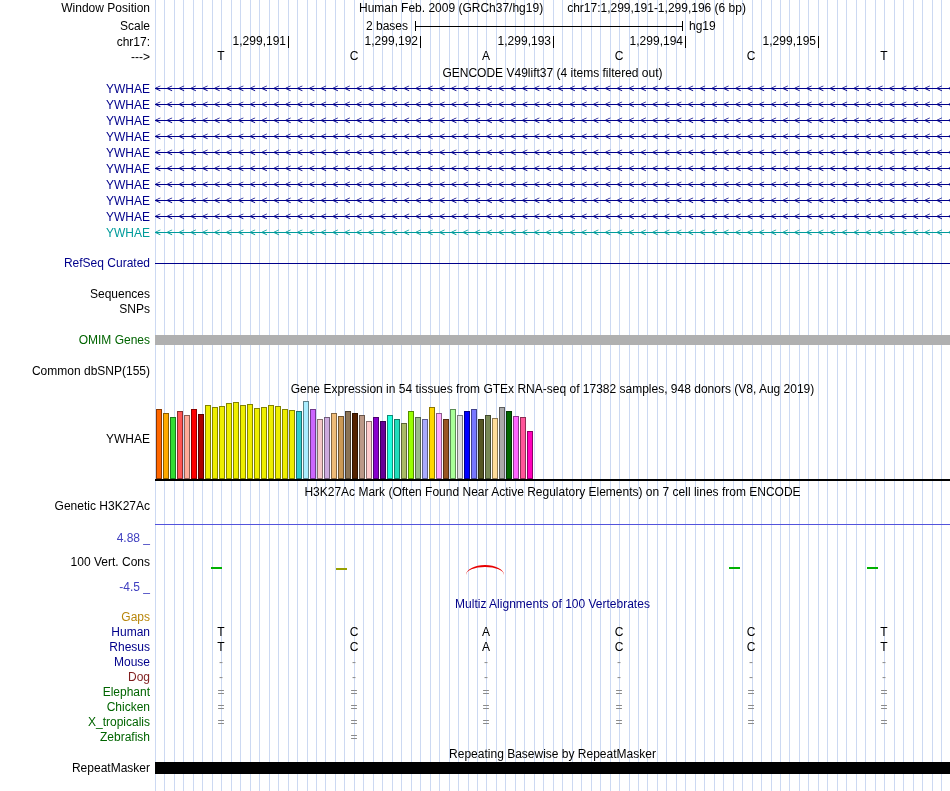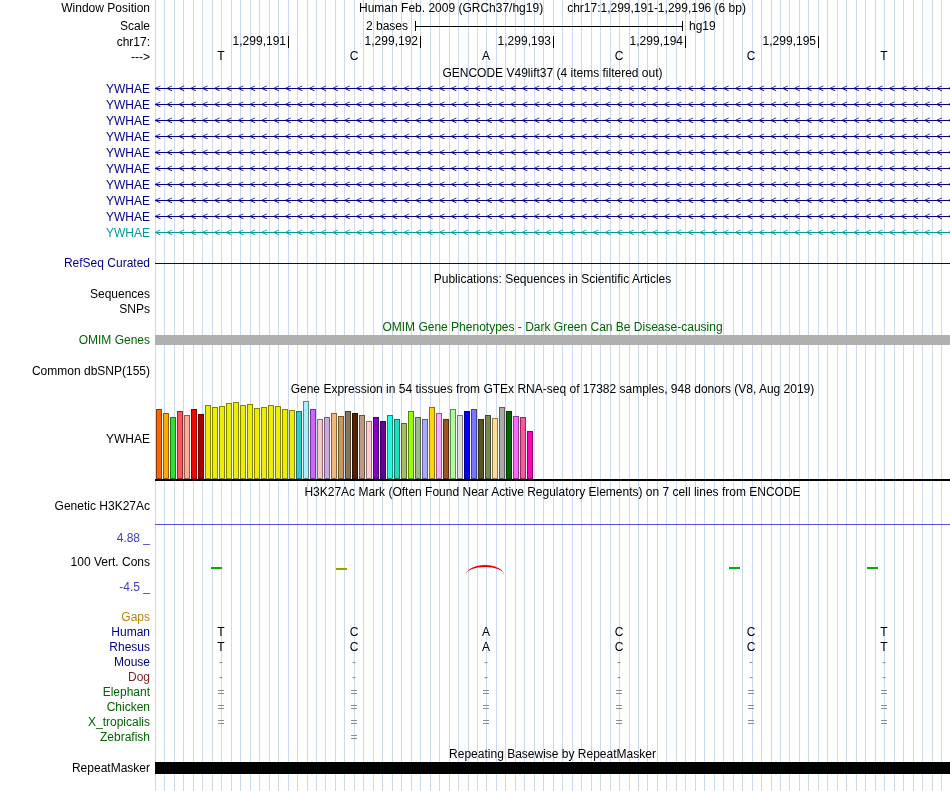--- a/index.html
+++ b/index.html
@@ -45,26 +45,24 @@
 
   <div class="lbl" style="top:35px">chr17:</div>
 
   <div class="lbl" style="top:50px">---&gt;</div>
 
   <div class="title" style="top:66px">GENCODE V49lift37 (4 items filtered out)</div>
 
   <div class="lbl" style="top:256px;color:#00008B">RefSeq Curated</div>
   <div class="hline" style="top:263px;background:#00008B"></div>
 
-  <div class="title" style="top:272px">Publications: Sequences in Scientific Articles</div>
   <div class="lbl" style="top:287px">Sequences</div>
 
   <div class="lbl" style="top:302px">SNPs</div>
 
-  <div class="title" style="top:320px;color:#006400">OMIM Gene Phenotypes - Dark Green Can Be Disease-causing</div>
   <div class="lbl" style="top:333px;color:#006400">OMIM Genes</div>
   <div class="hline" style="top:335px;height:10px;background:#B0B0B0"></div>
 
   <div class="lbl" style="top:364px">Common dbSNP(155)</div>
 
   <div class="title" style="top:382px">Gene Expression in 54 tissues from GTEx RNA-seq of 17382 samples, 948 donors (V8, Aug 2019)</div>
   <div class="lbl" style="top:432px">YWHAE</div>
   <div id="gtex-bars">
       <div class="gtex-bar" style="left: 1px; height: 70px; background: rgb(255, 102, 0);"></div>
       <div class="gtex-bar" style="left: 8px; height: 66px; background: rgb(255, 170, 0);"></div>
@@ -124,20 +122,21 @@
   <div class="hline" style="top:479px;height:2px;background:#000"></div>
 
   <div class="title" style="top:485px">H3K27Ac Mark (Often Found Near Active Regulatory Elements) on 7 cell lines from ENCODE</div>
   <div class="lbl" style="top:499px">Genetic H3K27Ac</div>
   <div class="hline" style="top:524px;background:#5353DC"></div>
 
   <div class="lbl phylop-axis" style="top:531px">4.88 _</div>
   <div class="lbl" style="top:555px">100 Vert. Cons</div>
   <div class="lbl phylop-axis" style="top:580px">-4.5 _</div>
 
+  <div class="title" style="top:597px;color:#000088">Multiz Alignments of 100 Vertebrates</div>
 
   <div class="title" style="top:747px">Repeating Basewise by RepeatMasker</div>
   <div class="lbl" style="top:761px">RepeatMasker</div>
   <div class="hline" style="top:762px;height:12px;background:#000"></div>
 <div class="tick-label" style="left: 206px; top: 35px;">1,299,191</div>
     <div class="tick" style="left: 288px; top: 36px;"></div>
     <div class="tick-label" style="left: 338px; top: 35px;">1,299,192</div>
     <div class="tick" style="left: 420px; top: 36px;"></div>
     <div class="tick-label" style="left: 471px; top: 35px;">1,299,193</div>
     <div class="tick" style="left: 553px; top: 36px;"></div>

